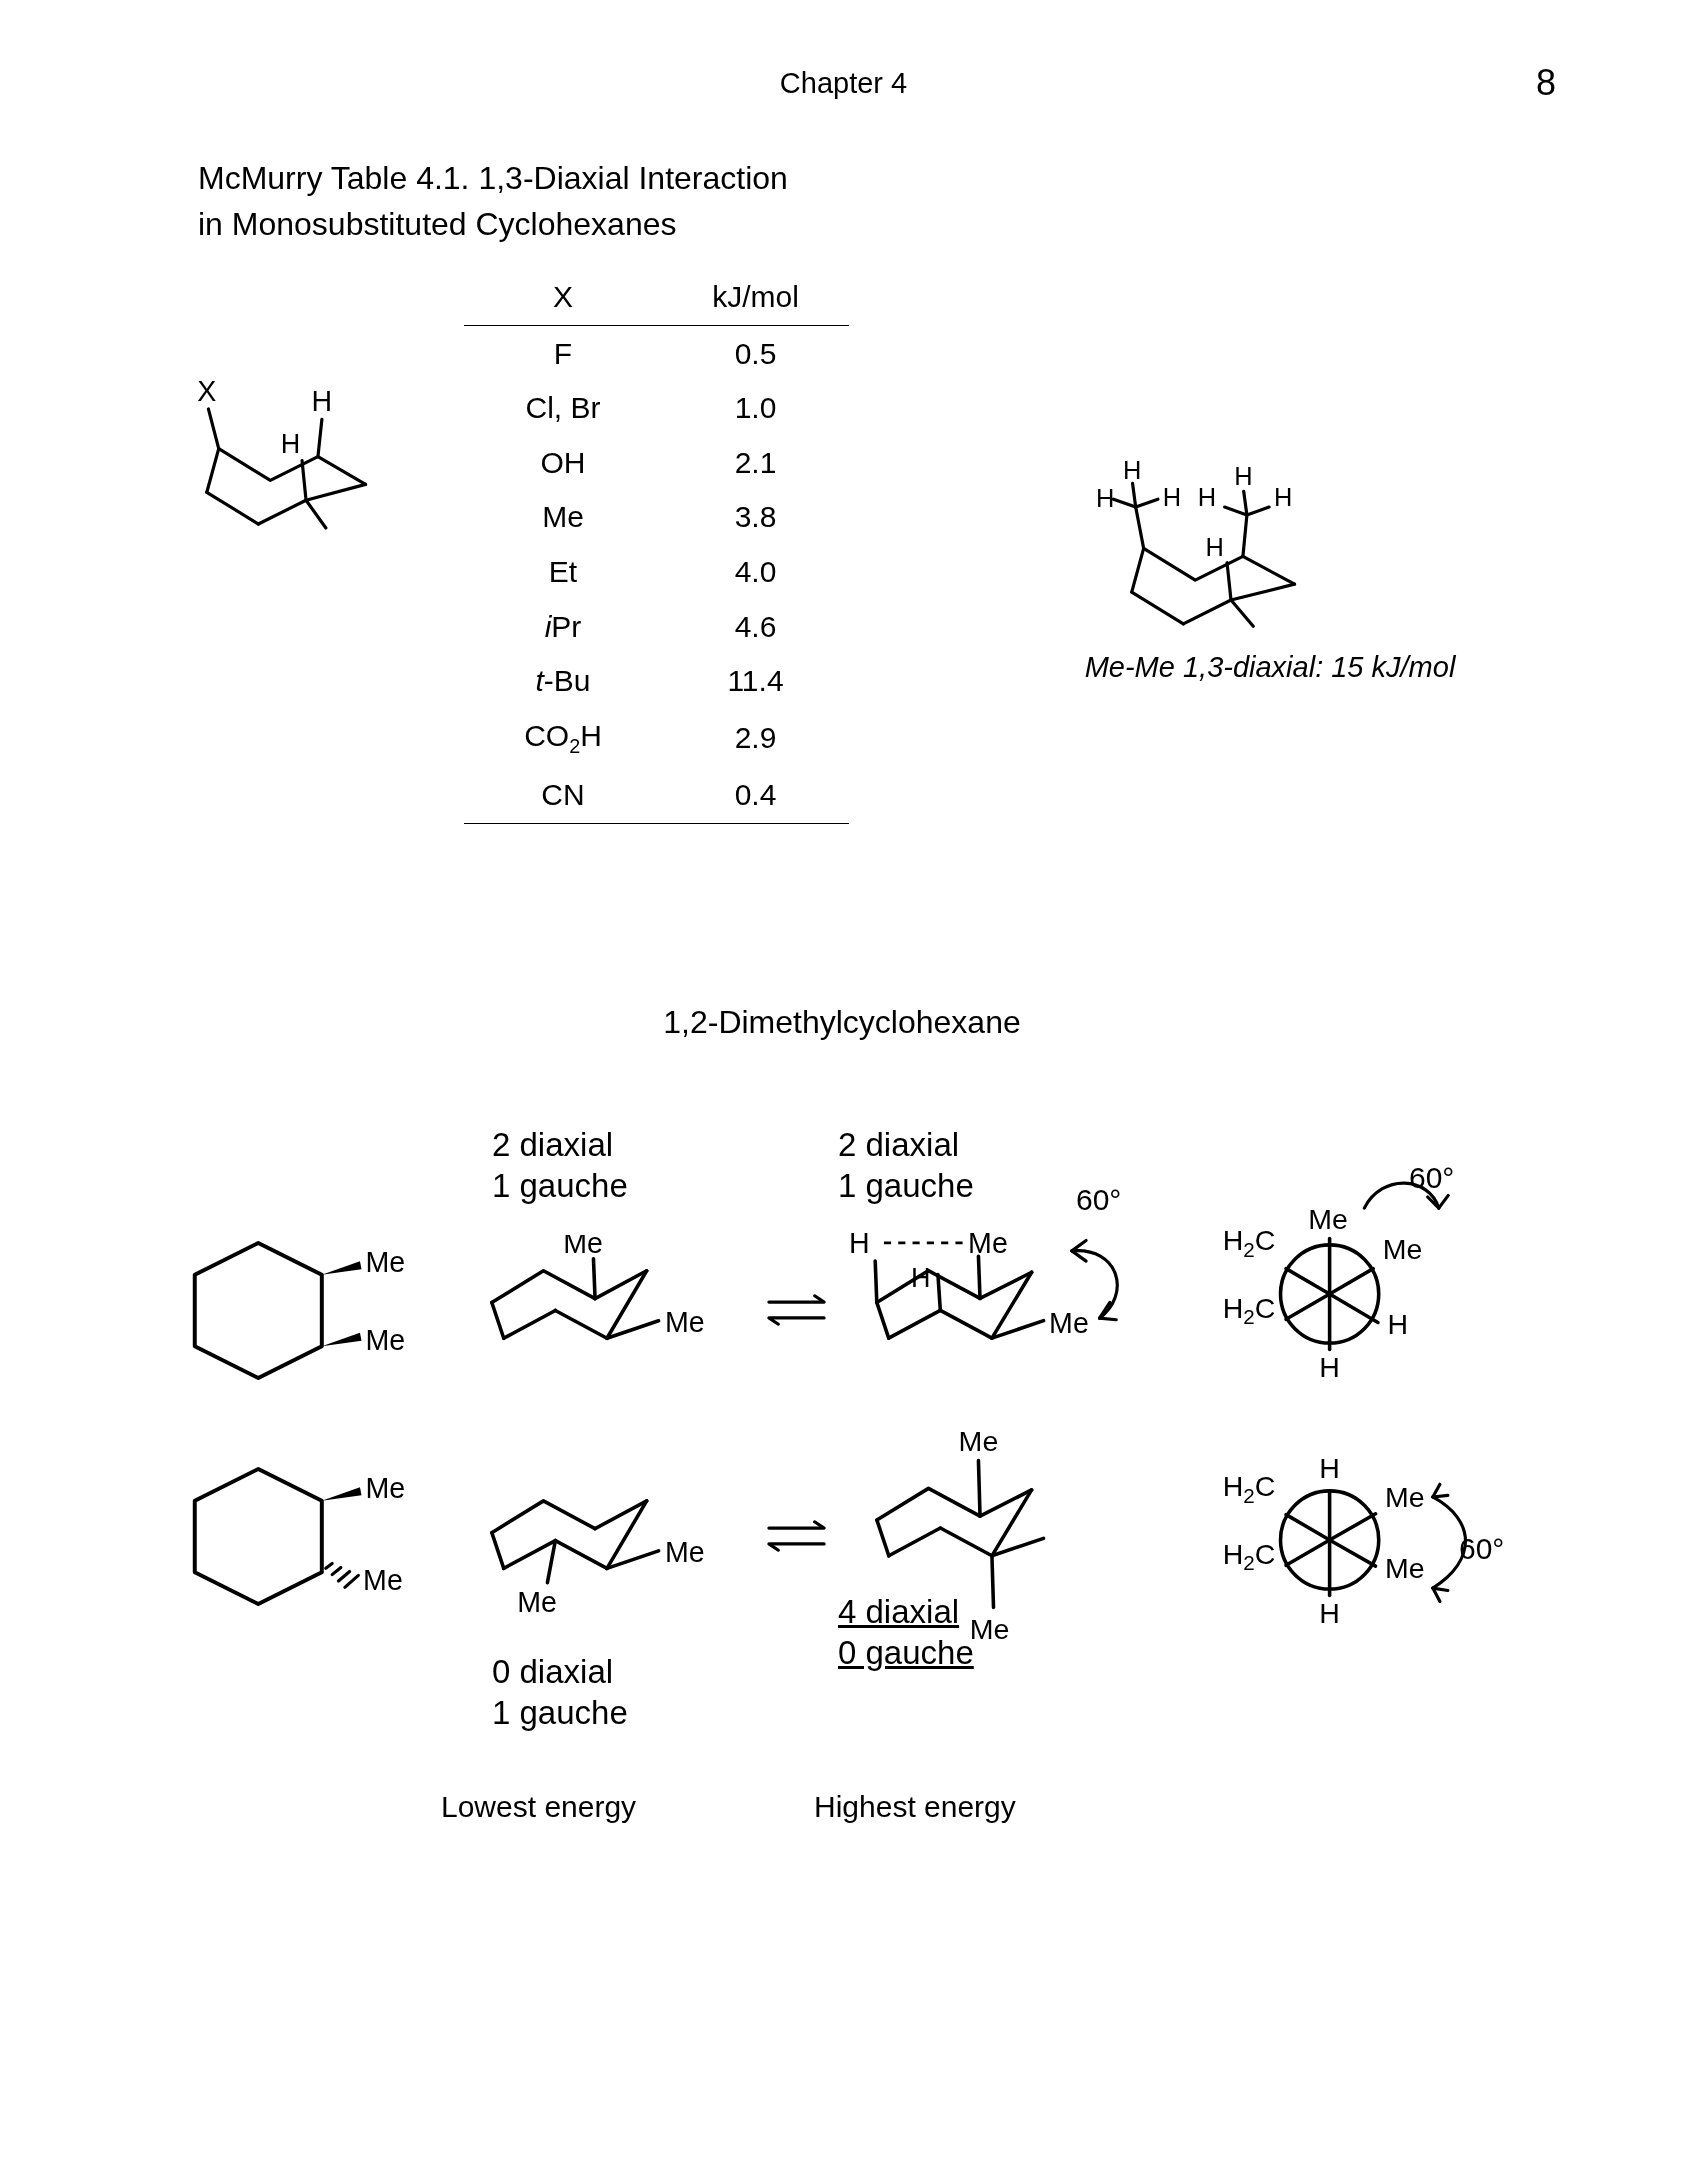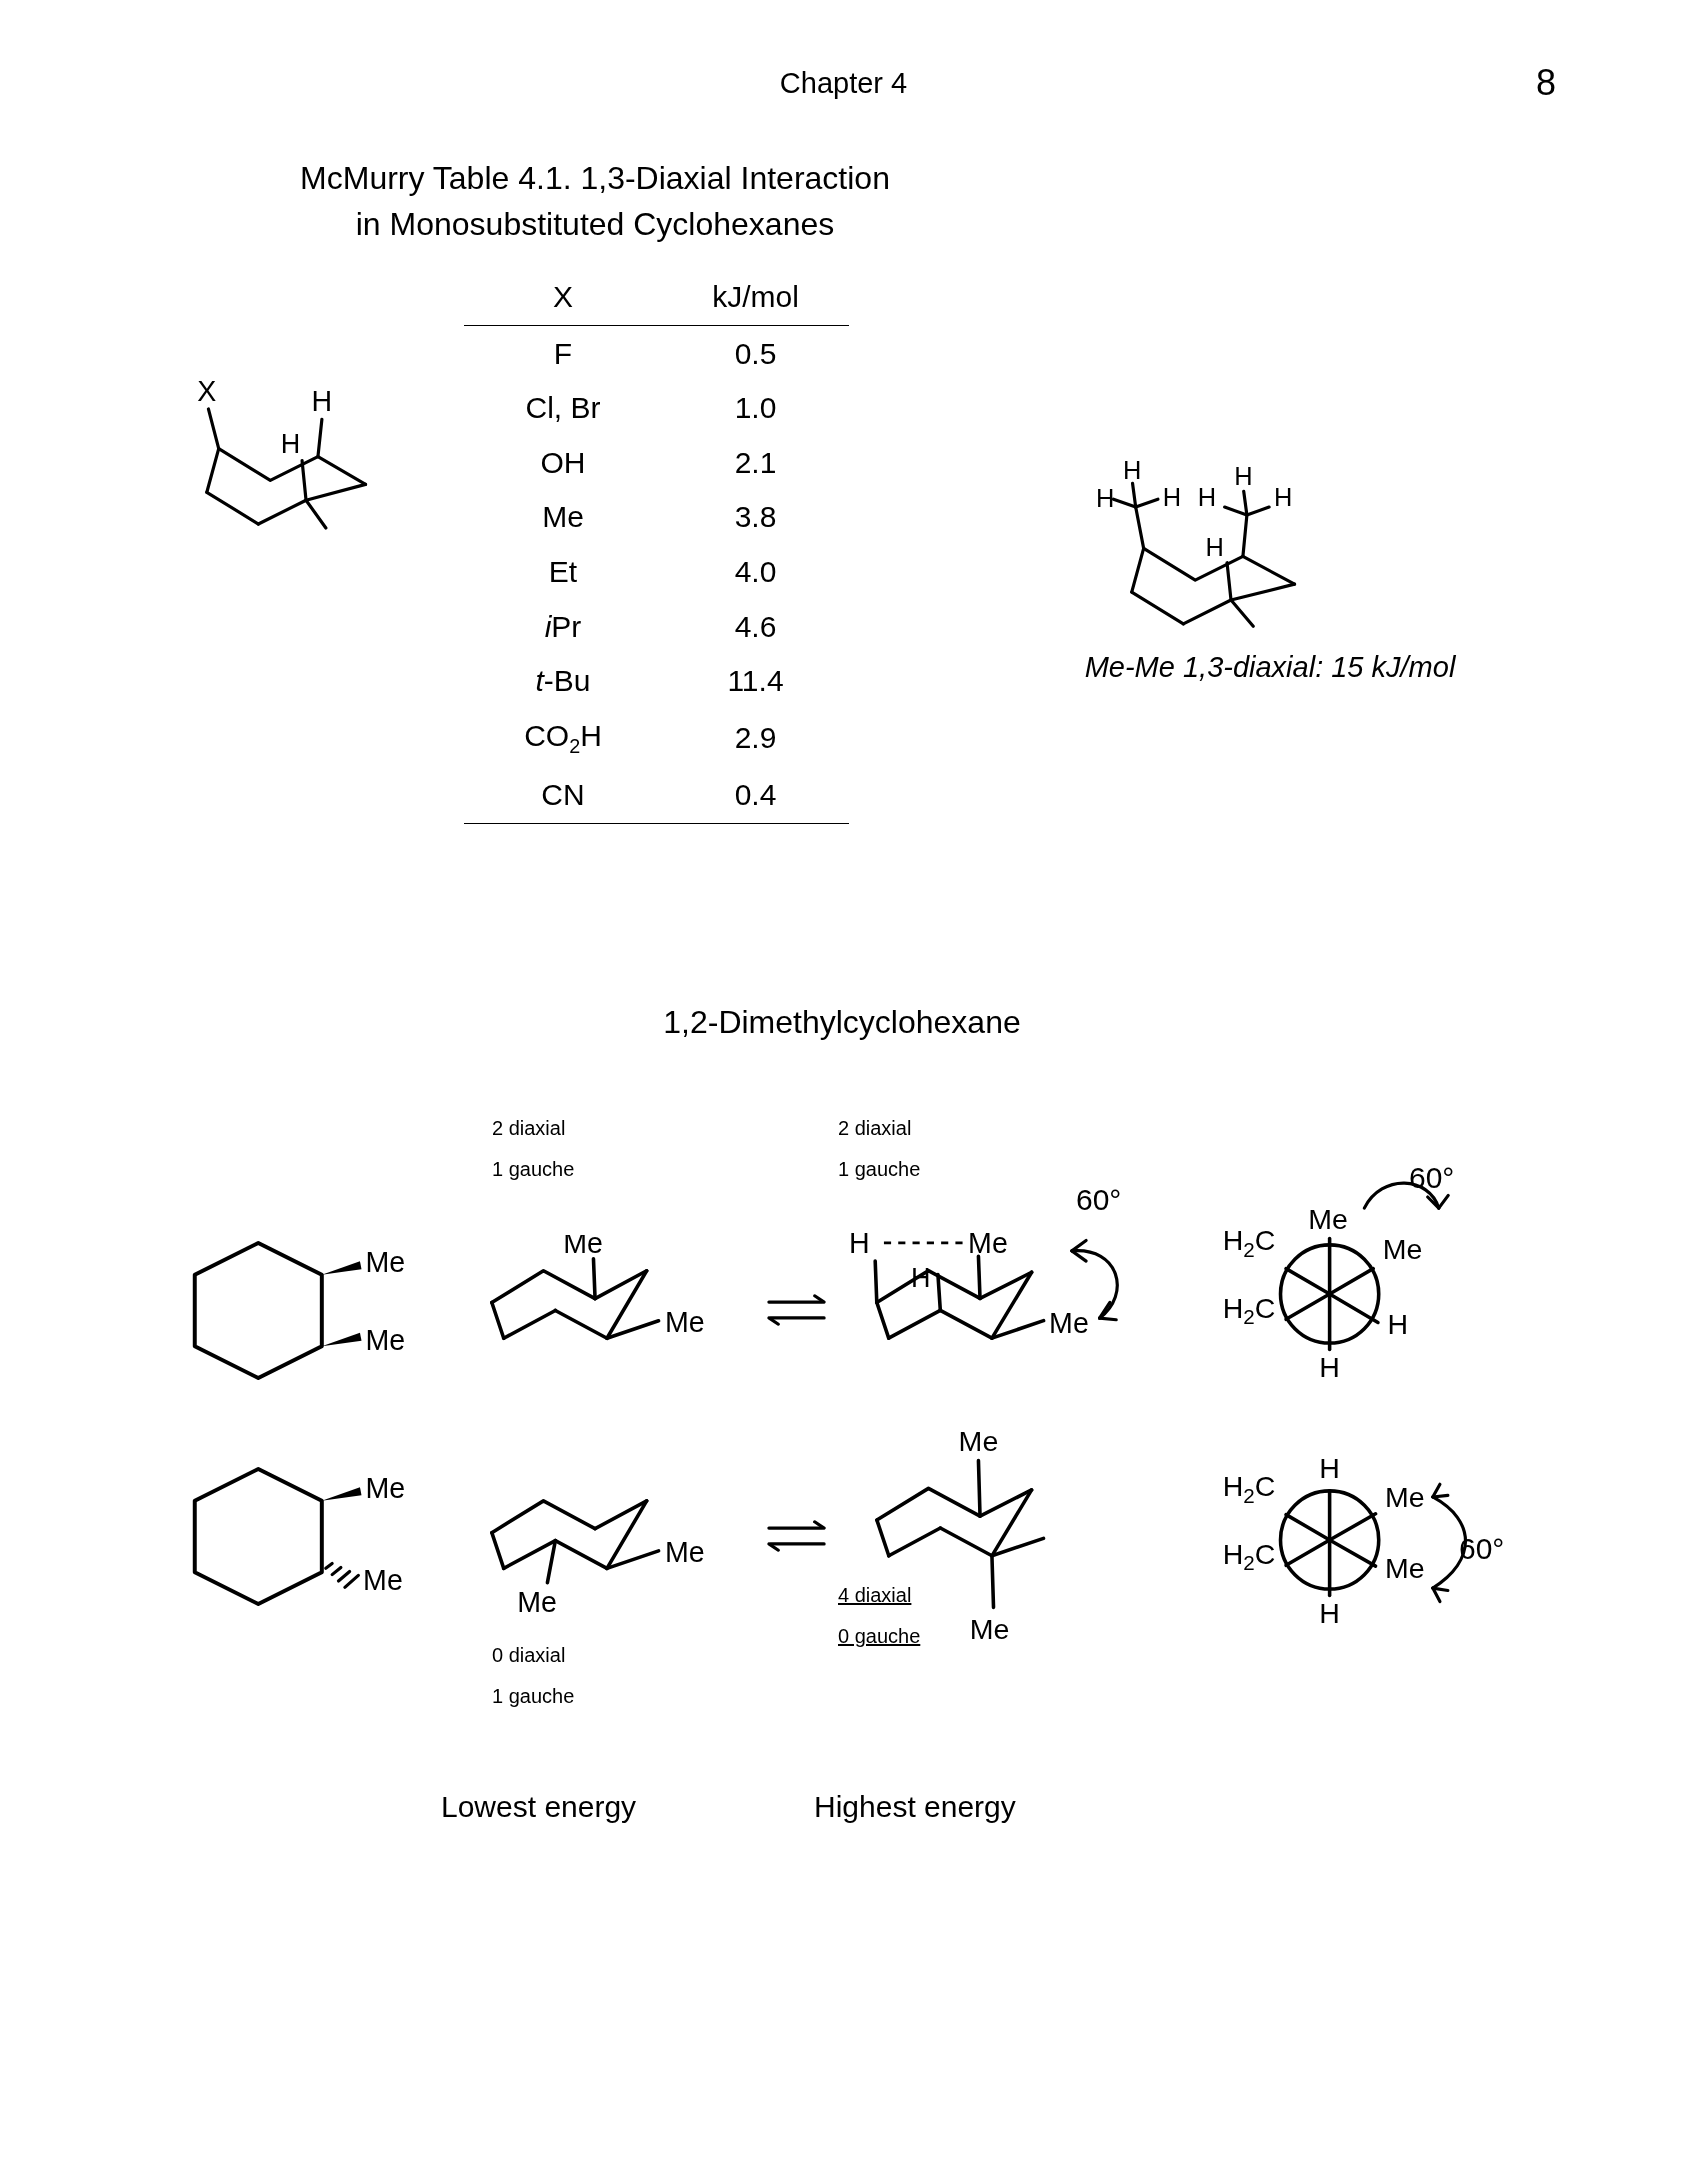--- a/index.html
+++ b/index.html
@@ -24,21 +24,20 @@
   }
   #page-number {
     right: 131px; top: 62px;
     font-size: 36px;
   }
 
   #table-title {
     left: 198px; top: 155px; width: 794px;
     font-size: 32px;
     line-height: 46px;
-    text-align: center;
   }
 
   
   #data-table {
     left: 464px; top: 274px;
     width: 385px;
   }
   #data-table table {
     border-collapse: collapse;
     width: 385px;
@@ -61,22 +60,23 @@
   
   #me-me-caption {
     left: 992px; top: 651px; width: 556px;
     font-size: 29px; text-align: center; font-style: italic;
   }
   #section-title {
     left: 445px; top: 1004px; width: 794px;
     font-size: 32px; text-align: center;
   }
   .note {
-    font-size: 20px;
+    font-size: 33px;
     line-height: 41px;
+    margin-top: 16px;
   }
   #note-tl { left: 492px; top: 1108px; }
   #note-tr { left: 838px; top: 1108px; }
   #note-bl { left: 492px; top: 1635px; }
   #note-br { left: 838px; top: 1575px; text-decoration: underline; }
   #label-lowest { left: 441px; top: 1790px; font-size: 30px; }
   #label-highest { left: 814px; top: 1790px; font-size: 30px; }
 
   svg { display: block; }
   .struct { position: absolute; }

